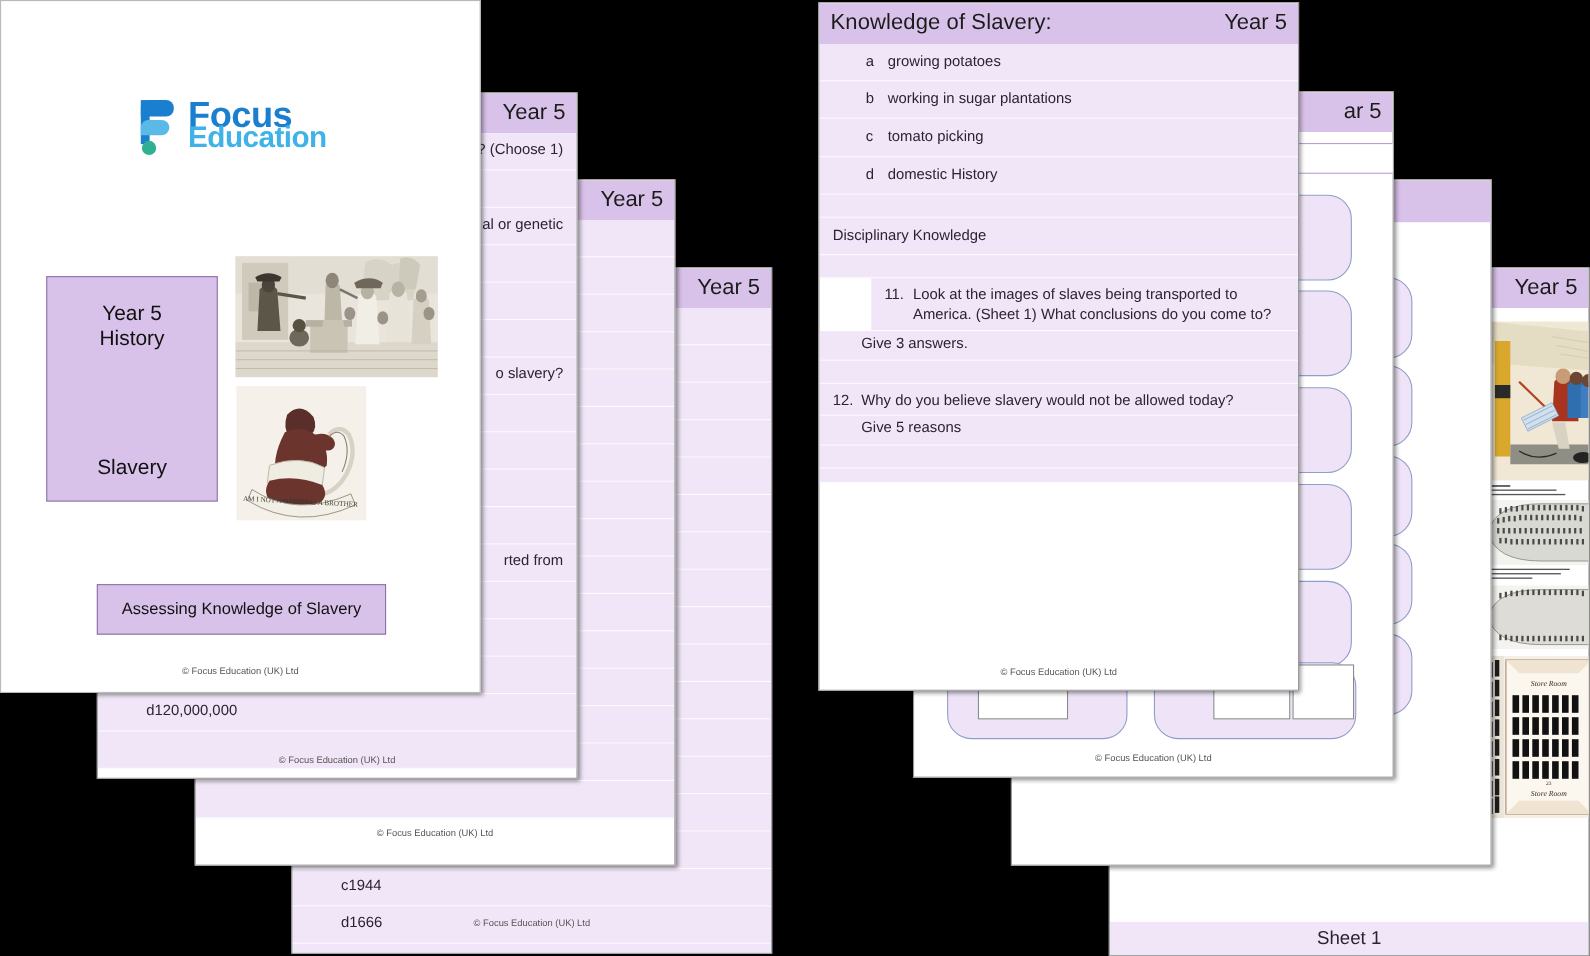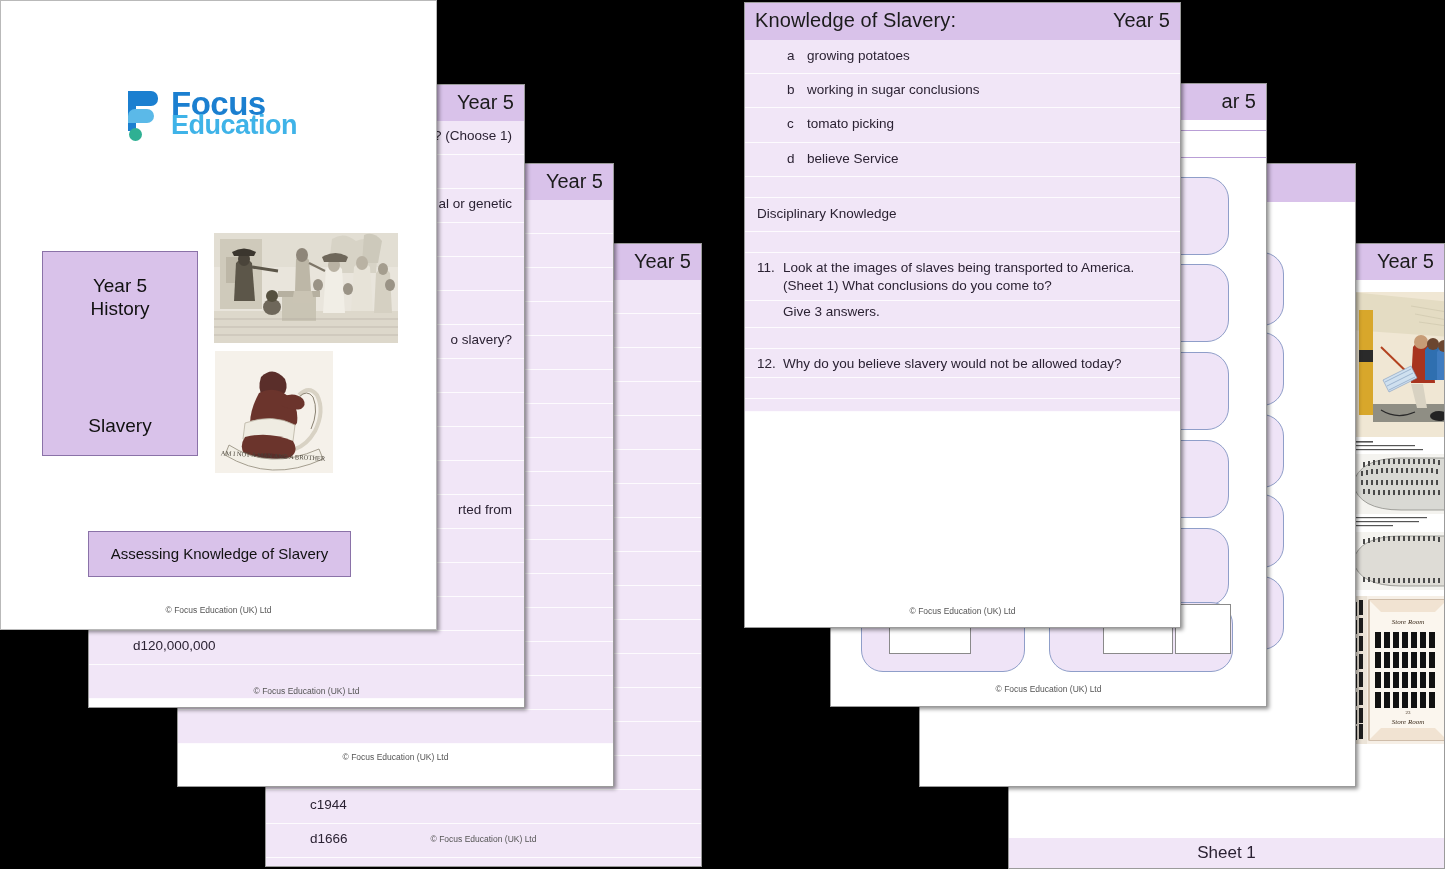--- a/index.html
+++ b/index.html
@@ -379,48 +379,51 @@
     <div class="hdr" style="height:37px;">
       <span class="t">Knowledge of Slavery:</span>
       <span class="y">Year 5</span>
     </div>
 
 
     <div class="row opt" style="padding-top:7px;padding-bottom:8px;">
       <span class="L">a</span><span>growing potatoes</span>
     </div>
     <div class="row opt" style="padding-top:7px;padding-bottom:8px;">
-      <span class="L">b</span><span>working in sugar conclusions</span>
+      <span class="L">b</span><span>working in sugar plantations</span>
     </div>
     <div class="row opt" style="padding-top:7px;padding-bottom:8px;">
       <span class="L">c</span><span>tomato picking</span>
     </div>
     <div class="row opt" style="padding-top:7px;padding-bottom:8px;">
-      <span class="L">d</span><span>believe Service</span>
+      <span class="L">d</span><span>domestic History</span>
     </div>
 
     <div class="spacer" style="height:20px;"></div>
 
     <div class="row" style="padding:7px 12px 8px;">
       <span>Disciplinary Knowledge</span>
     </div>
 
     <div class="spacer" style="height:20px;"></div>
 
-    <div class="row" style="padding:6px 12px 4px;">
+    <div class="row" style="padding:6px 12px 4px;margin-left:47px;">
       <span class="qn">11.</span><span class="qtxt">Look at the images of slaves being transported to America. (Sheet 1) What conclusions do you come to?</span>
     </div>
     <div class="row" style="padding:2px 12px 6px 38px;">
       <span>Give 3 answers.</span>
     </div>
 
     <div class="spacer" style="height:20px;"></div>
 
     <div class="row" style="padding:6px 12px 4px;">
       <span class="qn">12.</span><span class="qtxt">Why do you believe slavery would not be allowed today?</span>
+    </div>
+    <div class="row" style="padding:2px 12px 6px 38px;">
+      <span>Give 5 reasons</span>
     </div>
 
     <div class="spacer" style="height:20px;"></div>
     <div class="spacer" style="height:12px;"></div>
 
     <div class="foot" style="top:603px;">© Focus Education (UK) Ltd</div>
   </div>
 
   <div class="page" id="doc4">
     <div class="hdr" style="height:36px;justify-content:flex-end;">

